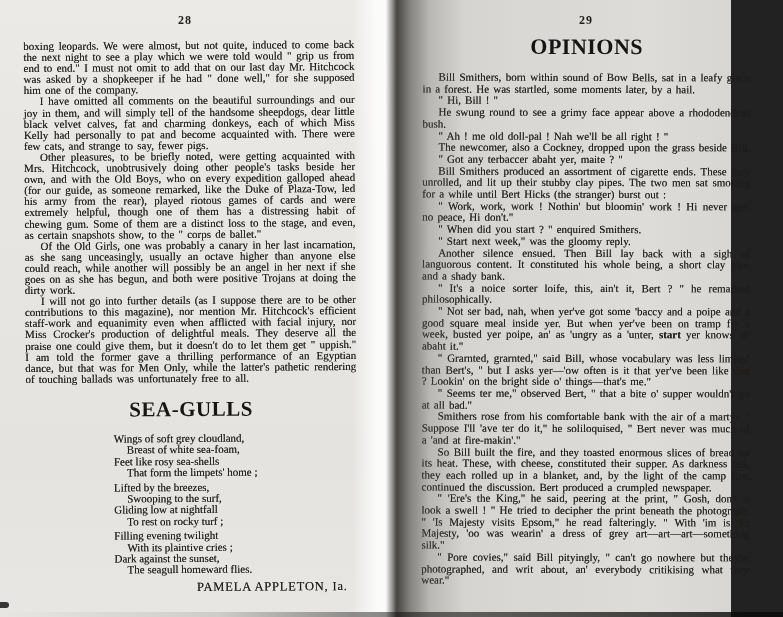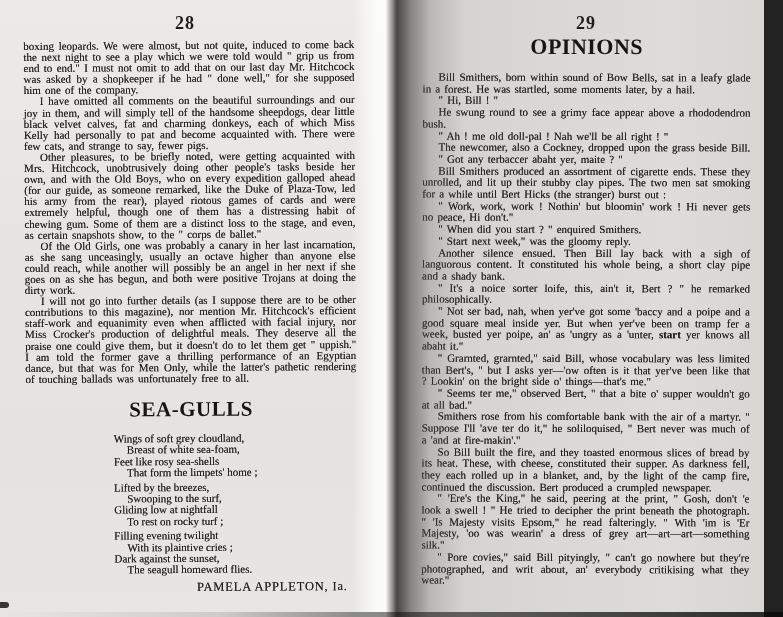--- a/index.html
+++ b/index.html
@@ -7,36 +7,36 @@
     position:relative;width:783px;height:617px;overflow:hidden;
     font-family:"Liberation Serif","DejaVu Serif",serif;
     color:#201d1a;
   }
   .page{position:absolute;top:0;height:617px;}
   .page-left{
     left:0;width:394px;
     background:linear-gradient(180deg,#eceae6 0%,#e6e5e1 40%,#e4e3df 75%,#e7e6e2 100%);
   }
   .page-right{
-    left:394px;width:370px;
+    left:394px;width:337px;
     background:linear-gradient(90deg,#c3c2bf 0%,#d2d1cd 9%,#d8d7d3 35%,#dddcd8 75%,#d7d6d2 100%);
   }
   .gutter{
     position:absolute;left:352px;top:0;width:112px;height:617px;pointer-events:none;
     background:linear-gradient(90deg,
       rgba(235,234,230,0) 0%,
       rgba(255,255,255,0.85) 22%,
       rgba(252,252,250,0.95) 30%,
       rgba(55,53,50,0.88) 40%,
       rgba(75,73,70,0.55) 52%,
       rgba(110,108,105,0.25) 70%,
       rgba(150,148,145,0) 100%);
   }
   .pagenum{
-    position:absolute;top:13px;font-size:18px;font-weight:bold;
+    position:absolute;top:13px;font-size:12px;font-weight:bold;
     text-align:center;letter-spacing:1px;
   }
   .page-left .pagenum{left:0;width:370px;}
   .page-right .pagenum{left:28px;width:328px;}
   .col{position:absolute;}
   .page-left .col{left:25px;top:40px;width:331px;transform:rotate(-0.35deg);}
   .page-right .col{left:28px;top:34px;width:328px;transform:rotate(0.15deg);}
   .paras{text-align:justify;}
   .para{
     margin:0;font-size:11px;line-height:11.1px;

